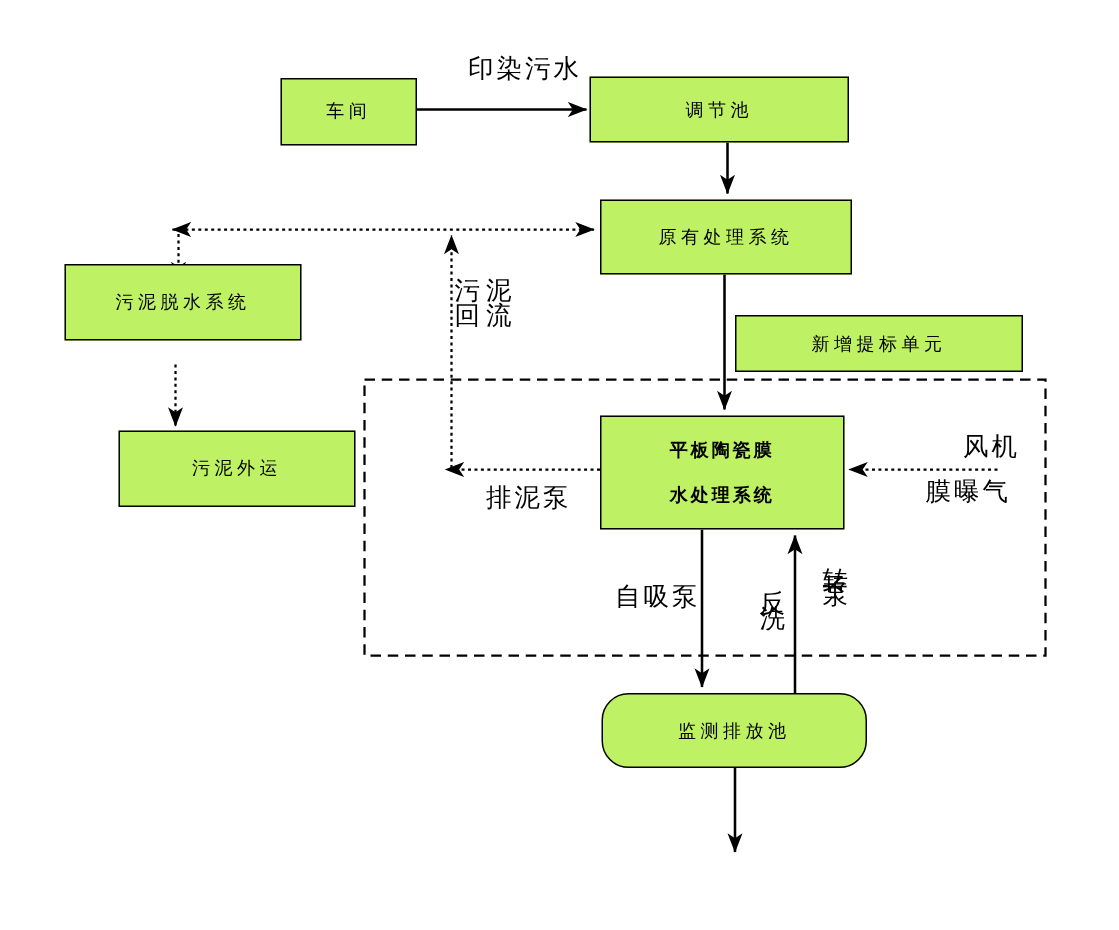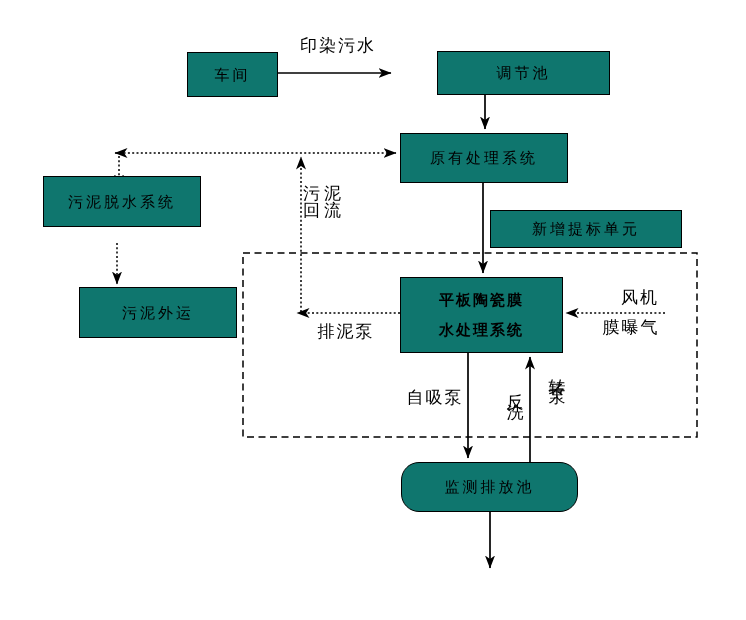--- a/index.html
+++ b/index.html
@@ -3,29 +3,29 @@
 <meta charset="utf-8">
 <style>
   html,body{margin:0;padding:0;background:#ffffff;}
   .canvas{
     position:relative;width:746px;height:620px;background:#ffffff;
     font-family:"Liberation Serif","DejaVu Serif",serif;color:#000;
     overflow:hidden;
   }
   svg.lines{position:absolute;left:0;top:0;width:746px;height:620px;}
   .node{
-    position:absolute;box-sizing:border-box;border:1.6px solid #000;background:#0f766e;
+    position:absolute;box-sizing:border-box;border:1.6px solid #000;background:#bef264;
     display:flex;align-items:center;justify-content:center;
-    font-size:15px;letter-spacing:3px;text-align:center;line-height:1.2;
+    font-size:12px;letter-spacing:3px;text-align:center;line-height:1.2;
   }
   .node .l2{display:block;}
   .bold{font-weight:bold;letter-spacing:2px;line-height:30px;}
   .lbl{
     position:absolute;font-size:17px;letter-spacing:2px;line-height:1.2;
-    text-align:center;
+    text-align:right;
   }
   .vert{
     writing-mode:vertical-rl;text-orientation:upright;text-align:left;
   }
 </style>
 </head>
 <body>
 
 <div class="canvas">
 
@@ -52,21 +52,21 @@
       <path d="M301,312 V157" marker-end="url(#ah)"></path>
       <path d="M400,313 H297" marker-end="url(#ah)"></path>
       <path d="M665,313 H566" marker-end="url(#ah)"></path>
     </g>
 
     <rect x="243" y="253" width="454" height="184" fill="none" stroke="#000" stroke-width="1.5" stroke-dasharray="7 4.5"></rect>
   </svg>
 
   <div class="node" style="left:187px;top:52px;width:91px;height:45px;">车间</div>
 
-  <div class="node" style="left:393px;top:51px;width:173px;height:44px;margin-left:44px;">调节池</div>
+  <div class="node" style="left:393px;top:51px;width:173px;height:44px;">调节池</div>
 
   <div class="node" style="left:400px;top:133px;width:168px;height:50px;">原有处理系统</div>
 
   <div class="node" style="left:43px;top:176px;width:158px;height:51px;">污泥脱水系统</div>
 
   <div class="node" style="left:43px;top:287px;width:158px;height:51px;margin-left:36px;">污泥外运</div>
 
   <div class="node" style="left:490px;top:210px;width:192px;height:38px;">新增提标单元</div>
 
   <div class="node" style="left:400px;top:277px;width:163px;height:76px;flex-direction:column;">

